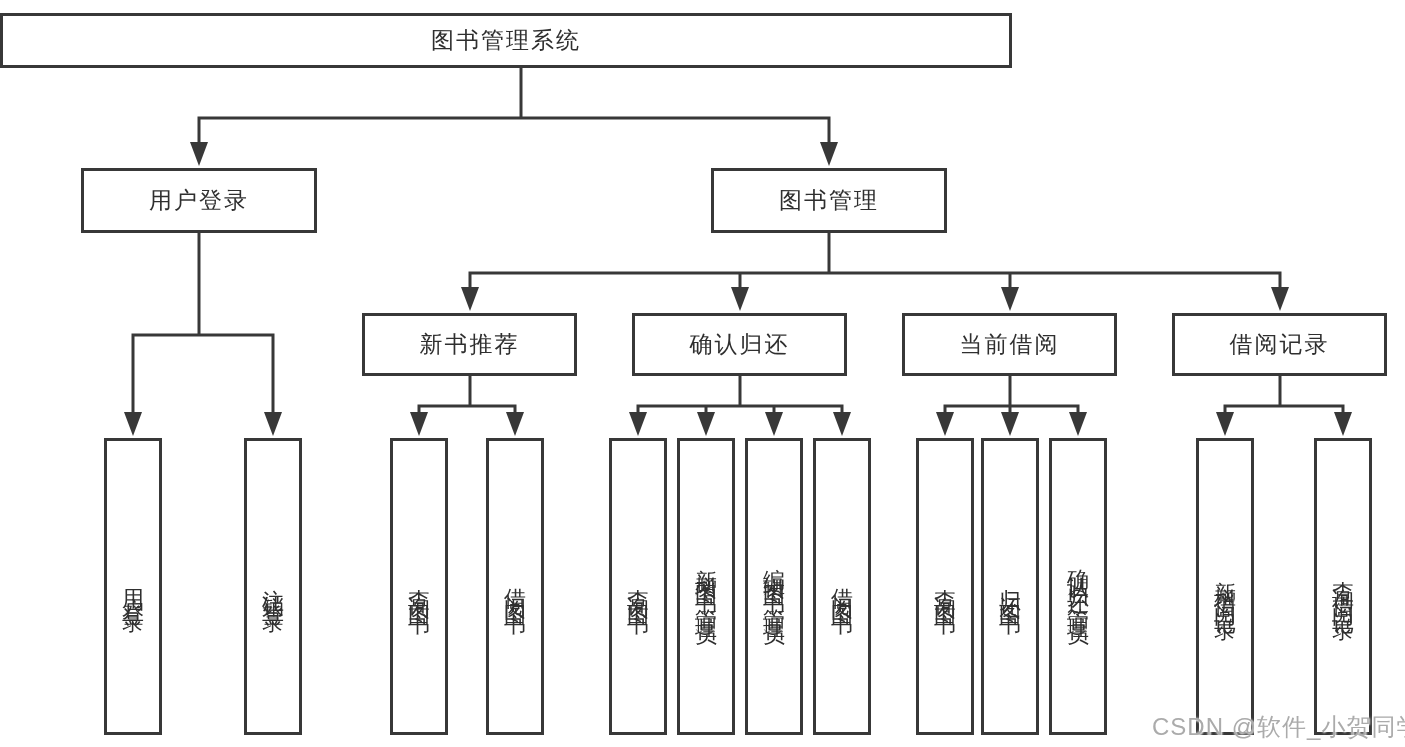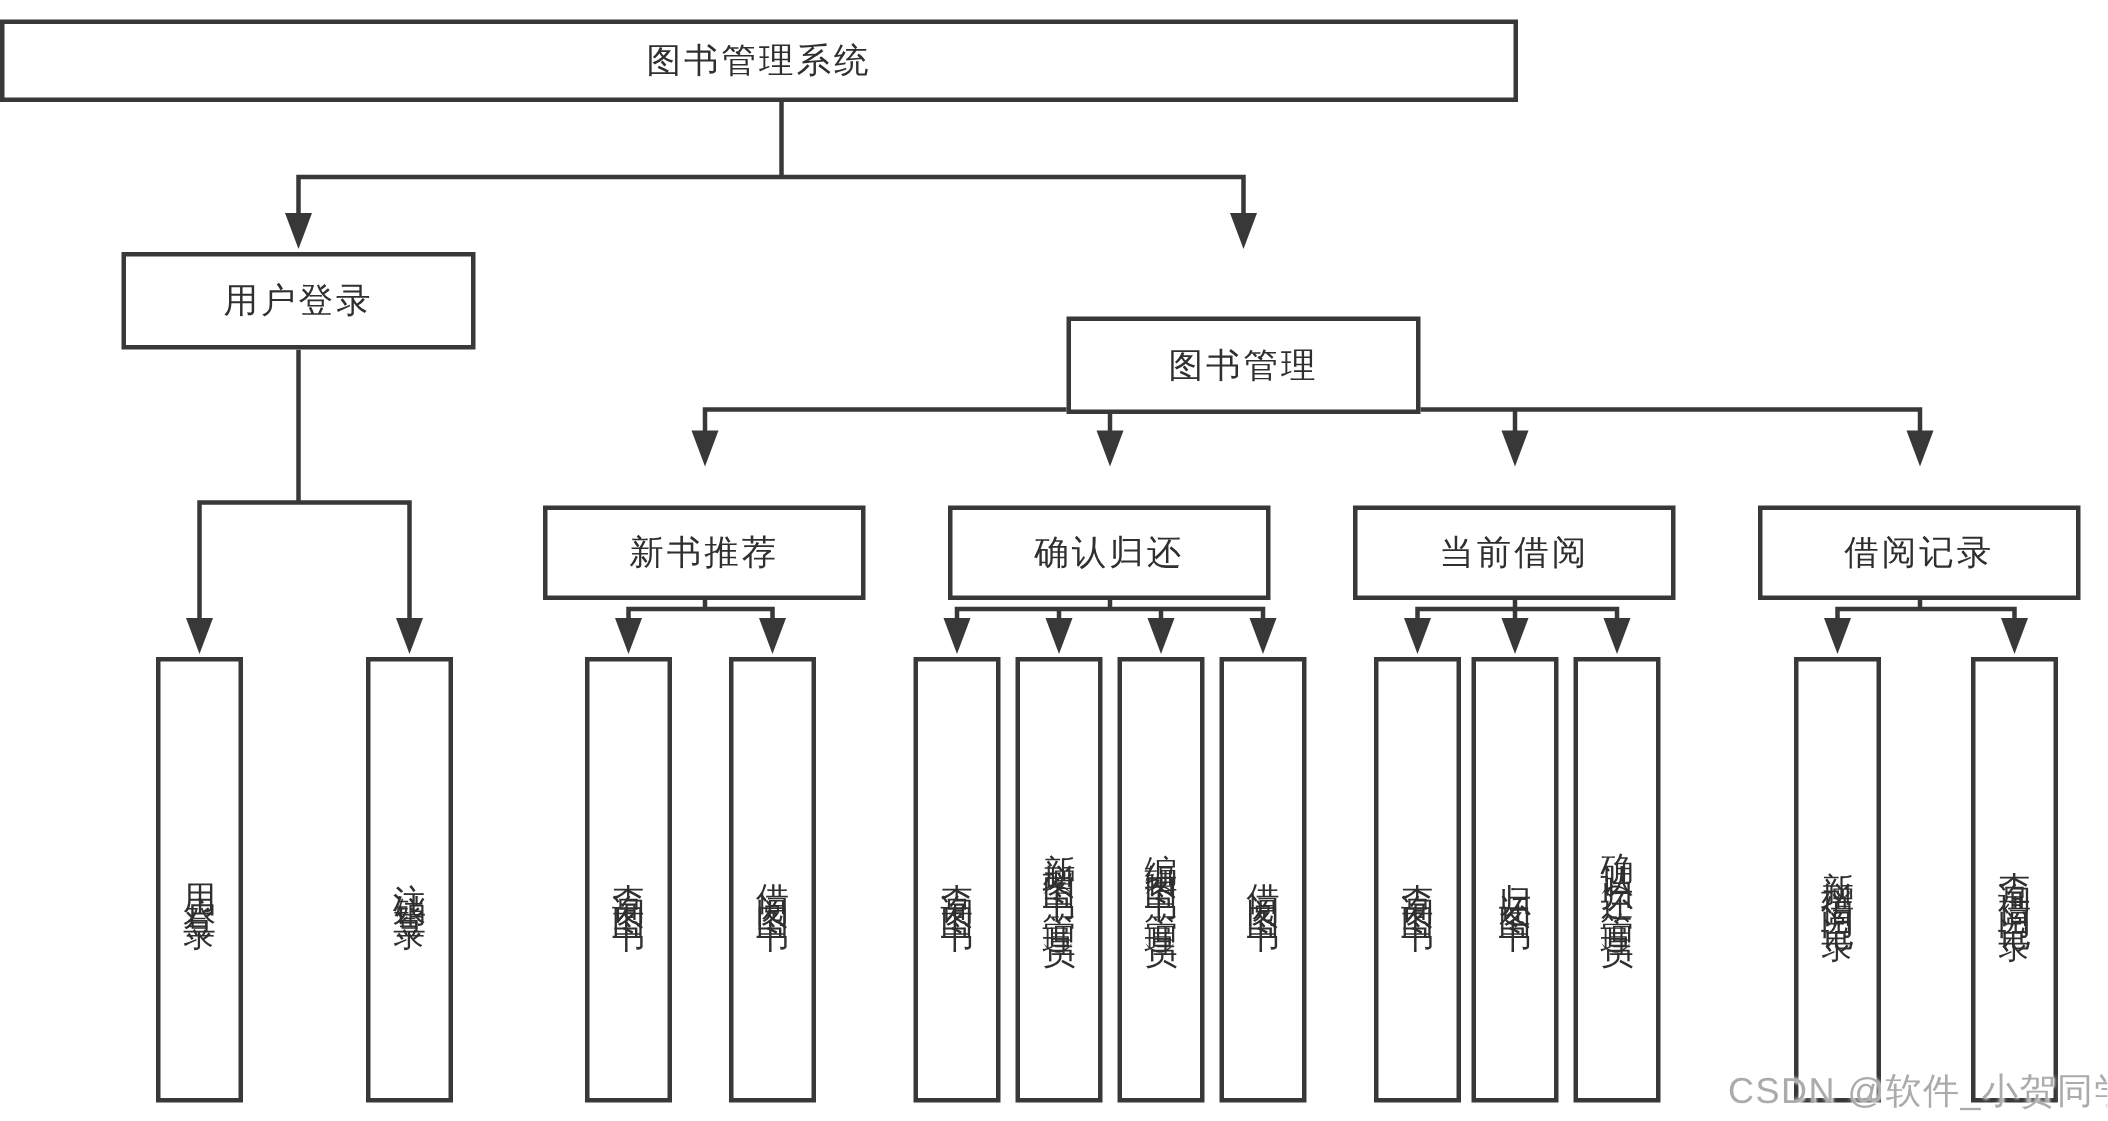--- a/index.html
+++ b/index.html
@@ -40,22 +40,22 @@
   .vtext {
     writing-mode: vertical-rl;
     text-orientation: mixed;
     font-size: 22px;
     line-height: 1;
     letter-spacing: 8px;
     color: #2f2f2f;
   }
   .hbox-root   { left: 0;  top: 13px;  width: 1012px; height: 55px; }
   .hbox-l2a    { left: 81px;  top: 168px; width: 236px;  height: 65px; }
-  .hbox-l2b    { left: 711px; top: 168px; width: 236px;  height: 65px; margin-top: 43px; }
-  .hbox-l3     { top: 313px;  height: 63px; width: 215px; margin-top: 24px; }
+  .hbox-l2b    { left: 711px; top: 168px; width: 236px;  height: 65px; }
+  .hbox-l3     { top: 313px;  height: 63px; width: 215px; }
   .l3-1 { left: 362px; }
   .l3-2 { left: 632px; }
   .l3-3 { left: 902px; }
   .l3-4 { left: 1172px; }
   .vbox { top: 438px; height: 297px; width: 58px; }
   .v1  { left: 104px; }
   .v2  { left: 244px; }
   .v3  { left: 390px; }
   .v4  { left: 486px; }
   .v5  { left: 609px; }

